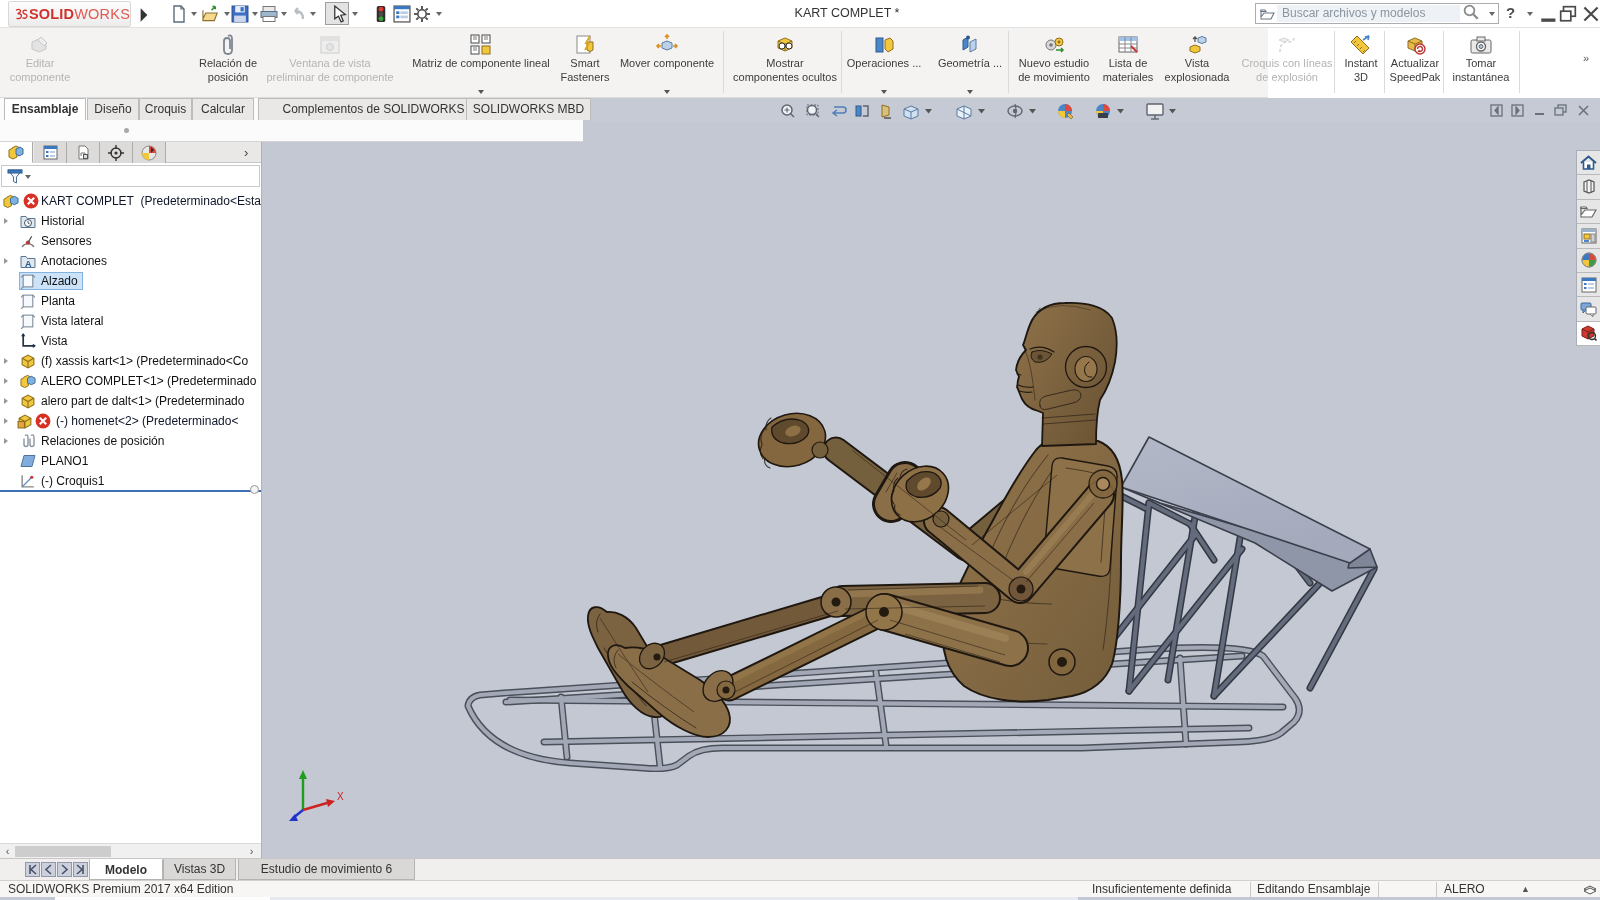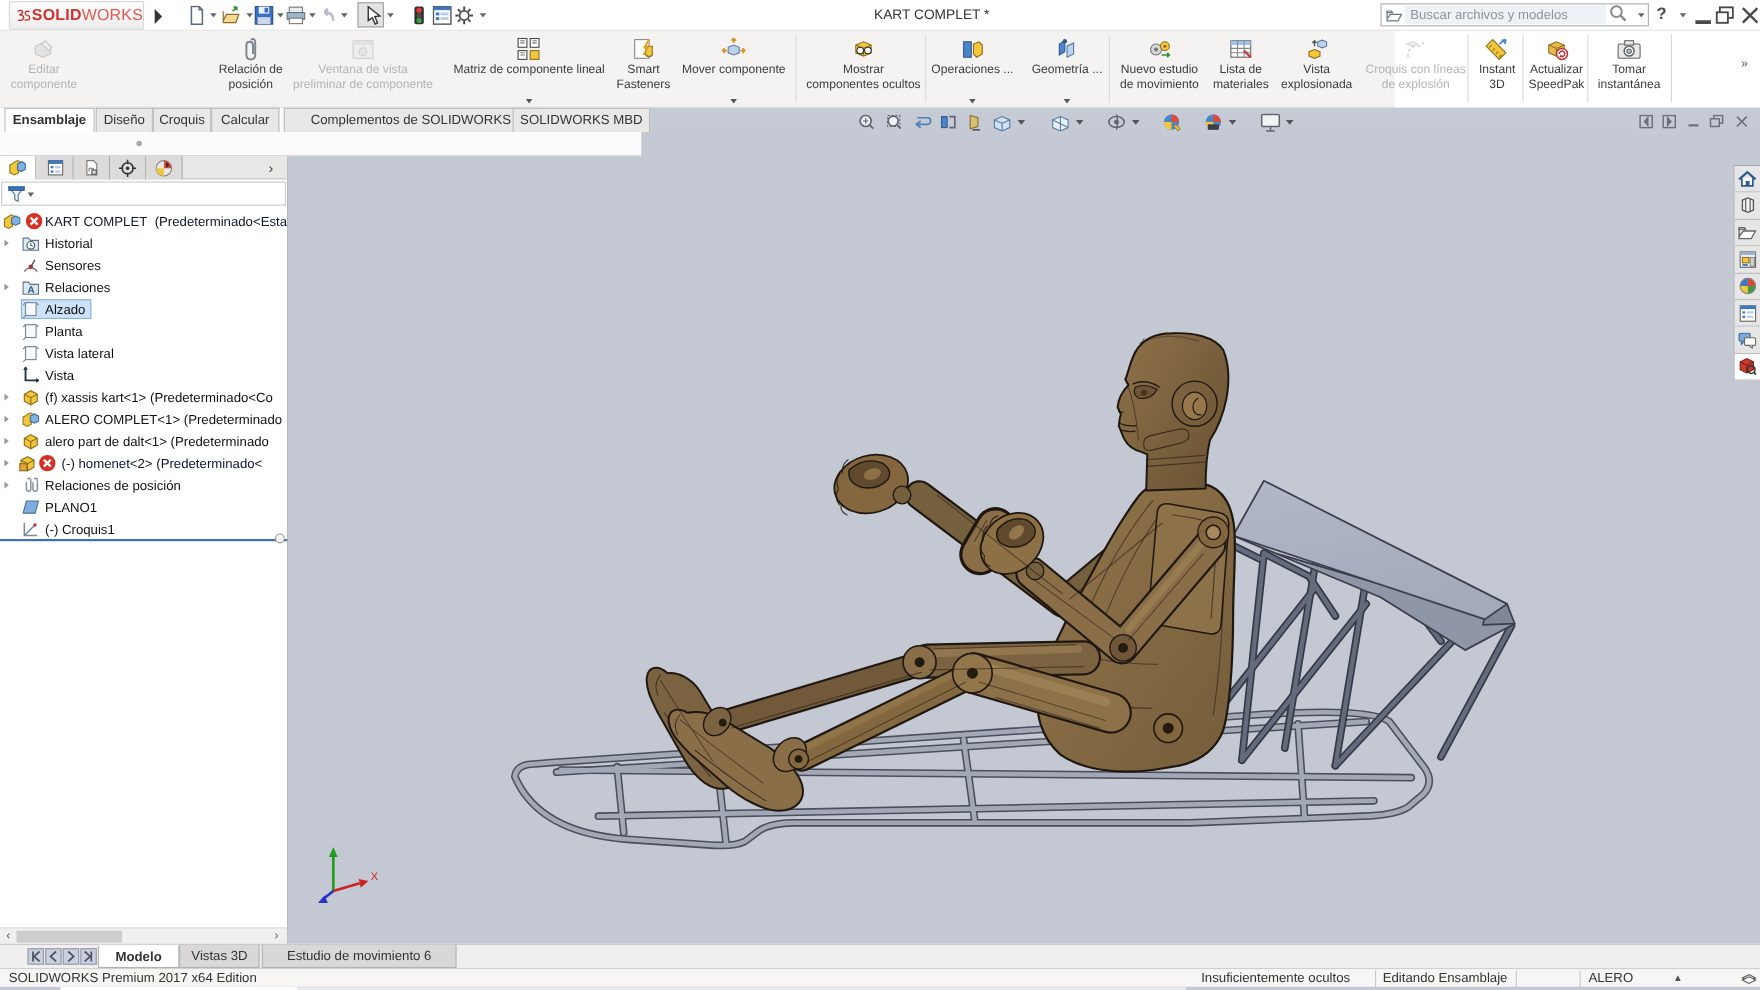--- a/index.html
+++ b/index.html
@@ -457,21 +457,21 @@
           <path d="M7.5 9 L11 3" stroke="#555" stroke-width="1.2"></path>
         </svg>
         <div class="tx" style="left:41px">Sensores</div>
       </div>
 <div class="trow" style="top:109px">
         <div class="ar"></div>
         <svg class="ic" style="left:20px" width="16" height="15" viewBox="0 0 16 15">
           <path d="M1 3 L6 3 L7.5 5 L15 5 L15 14 L1 14 Z" fill="#dfe7ef" stroke="#5a7590"></path>
           <text x="5" y="13" font-size="9" font-weight="bold" fill="#2a5a8e" font-family="Liberation Sans">A</text>
         </svg>
-        <div class="tx" style="left:41px">Relaciones</div>
+        <div class="tx" style="left:41px">Anotaciones</div>
       </div>
 <div class="trow" style="top:129px">
         <div class="abs" style="left:19px;top:1px;width:64px;height:18px;background:#cbe2f8;border:1px solid #84b3de"></div>
         <svg class="ic" style="left:20px" width="15" height="15" viewBox="0 0 15 15">
           <rect x="3" y="2" width="9" height="11" fill="#f7fafc" stroke="#7a8a9a"></rect>
           <path d="M3 2 L1 4 M12 2 L14 4 M3 13 L1 15" stroke="#7a8a9a"></path>
         </svg>
         <div class="tx" style="left:41px">Alzado</div>
       </div>
 <div class="trow" style="top:149px">
@@ -823,21 +823,21 @@
  <div class="nbt" style="left:73px"><svg width="13" height="13" viewBox="0 0 13 13">
           <path d="M9 2 L9 11 M3 2 L8 6.5 L3 11" fill="none" stroke="#4a5168" stroke-width="1.6"></path>
         </svg></div>
  <div class="btab act" style="left:89px;width:74px">Modelo</div>
  <div class="btab" style="left:163px;width:73px">Vistas 3D</div>
  <div class="btab" style="left:238px;width:177px">Estudio de movimiento 6</div>
 </div>
 
 <div id="status">
  <div class="st" style="left:8px">SOLIDWORKS Premium 2017 x64 Edition</div>
- <div class="st" style="left:1092px">Insuficientemente ocultos</div>
+ <div class="st" style="left:1092px">Insuficientemente definida</div>
  <div class="ssep" style="left:1250px"></div>
  <div class="st" style="left:1257px">Editando Ensamblaje</div>
  <div class="ssep" style="left:1378px"></div>
  <div class="ssep" style="left:1436px"></div>
  <div class="st" style="left:1444px">ALERO</div>
  <div class="st" style="left:1521px;font-size:9px;color:#555">▲</div>
  <svg class="abs" style="left:1583px;top:2px" width="14" height="13" viewBox="0 0 14 13">
         <path d="M1 6 L7 3 L13 6 L7 9 Z" fill="#e8e8e8" stroke="#555"></path>
         <path d="M1 8 L7 5 L13 8 L7 11 Z" fill="#fff" stroke="#555"></path>
       </svg>

